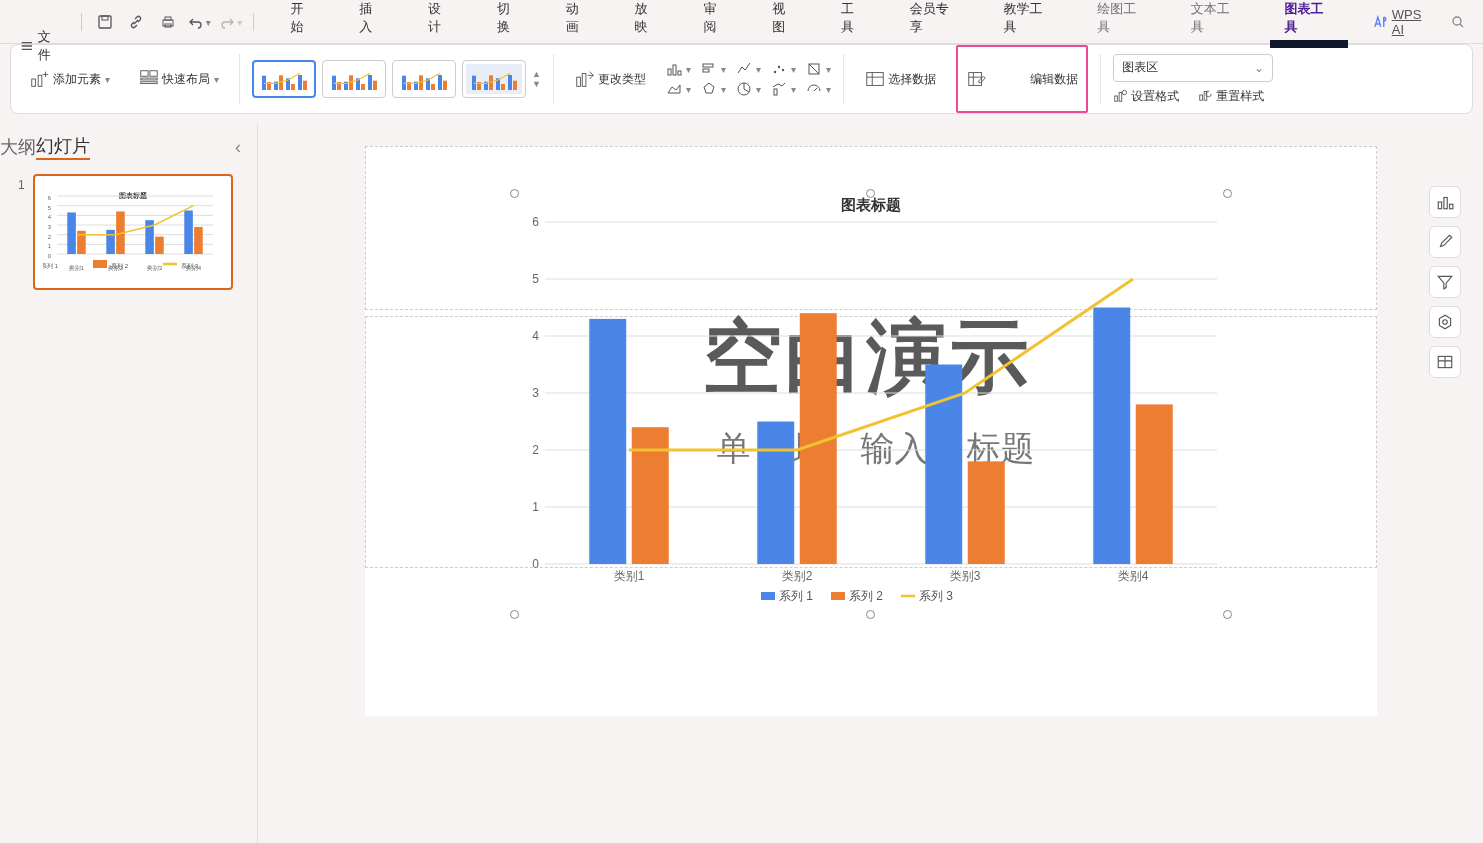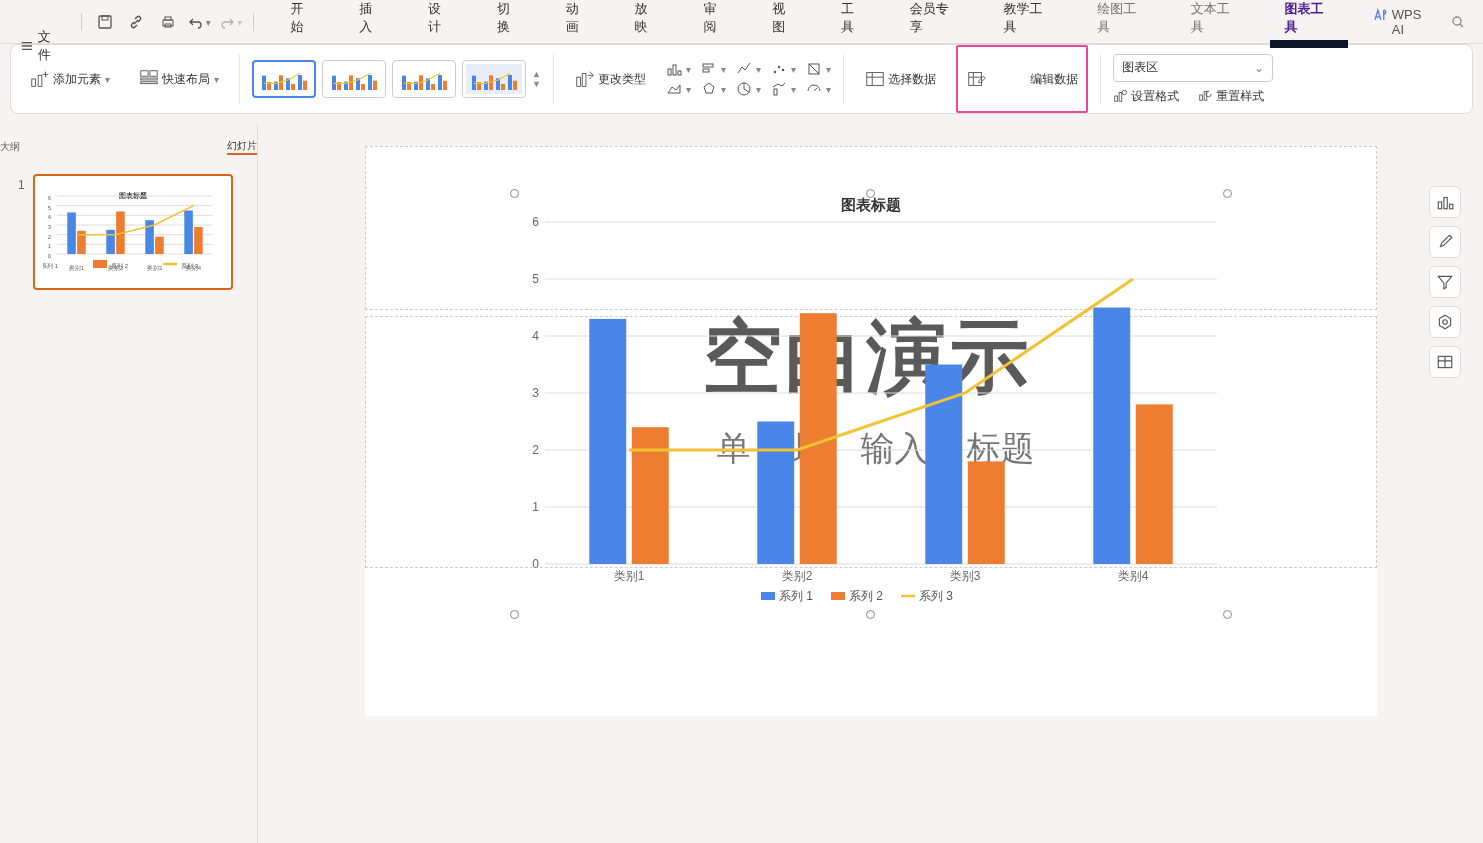--- a/index.html
+++ b/index.html
@@ -6,41 +6,41 @@
   body { font-family: "Microsoft YaHei", "PingFang SC", sans-serif; background: #f6f3f2; width: 1483px; height: 843px; overflow: hidden; font-size: 13px; color: #333; }
 
   
   .menu-bar { height: 44px; background: #f6f3f2; display: flex; align-items: center; padding: 0 12px; border-bottom: 1px solid #ddd; gap: 6px; }
   .menu-bar .file-btn { display: flex; align-items: center; gap: 4px; padding: 4px 8px; cursor: pointer; color: #333; margin-top: 48px; }
   .menu-bar .icon-btn { width: 26px; height: 24px; display: flex; align-items: center; justify-content: center; cursor: pointer; color: #555; border-radius: 4px; }
   .menu-bar .divider { width: 1px; height: 18px; background: #ccc; margin: 0 4px; }
   .menu-bar .tab { padding: 4px 14px; cursor: pointer; color: #333; }
   .menu-bar .tab.tool { color: #737373; }
   .menu-bar .tab.active { color: #4c1d95; border-bottom: 8px solid #0f172a; font-weight: 700; }
-  .menu-bar .wps-ai { margin-left: 18px; display: flex; align-items: flex-start; gap: 4px; color: #555; }
+  .menu-bar .wps-ai { margin-left: 18px; display: flex; align-items: center; gap: 4px; color: #555; text-decoration: underline; }
   .menu-bar .wps-ai svg { color: #5b7bff; }
 
   
   .ribbon { height: 70px; background: #fff; border: 1px solid #ddd; margin: 0 10px 10px 10px; border-radius: 8px; display: flex; align-items: center; padding: 0 10px; gap: 12px; }
   .ribbon .group { display: flex; flex-direction: row; align-items: center; justify-content: center; gap: 2px; padding: 0 8px; height: 100%; font-size: 12px; color: #333; }
   .ribbon .group .lbl { font-size: 12px; display: flex; align-items: center; gap: 2px; }
   .ribbon .vsep { width: 1px; height: 50px; background: #e5e5e5; }
   .ribbon .styles { display: flex; align-items: center; gap: 6px; }
   .ribbon .style-item { width: 64px; height: 38px; border: 1px solid #ccc; border-radius: 4px; background: #fff; display: flex; align-items: center; justify-content: center; cursor: pointer; overflow:hidden; }
   .ribbon .style-item.selected { border: 2px solid #4a86e8; }
   .ribbon .btn-grid { display: grid; grid-template-rows: auto auto; grid-auto-flow: column; gap: 4px 10px; }
   .ribbon .btn-small { display: flex; align-items: center; gap: 2px; cursor: pointer; color: #555; font-size: 12px; }
   .ribbon .hl { border: 2px solid #ec4899; border-radius: 2px; padding: 4px 8px; gap: 42px; }
   .ribbon .select-box { width: 160px; height: 28px; border: 1px solid #ccc; border-radius: 4px; display: flex; align-items: center; justify-content: space-between; padding: 12px 8px; font-size: 12px; color: #333; background:#fff; }
   .ribbon .fmt-row { display: flex; align-items: center; gap: 19px; font-size: 12px; color: #333; }
 
   
   .workspace { display: flex; height: calc(100% - 44px - 80px); }
   .left-panel { width: 258px; border-right: 1px solid #ddd; background: #f6f3f2; padding-top: 6px; }
-  .left-panel .tabs { display: flex; align-items: center; justify-content: space-between; height: 34px; font-size: 10px; color: #666; position: relative; }
+  .left-panel .tabs { display: flex; align-items: center; justify-content: flex-start; height: 34px; font-size: 18px; color: #666; position: relative; }
   .left-panel .tabs .t.active { color: #333; border-bottom: 2px solid #d9641a; font-weight: 500; }
   .left-panel .tabs .chev { position: absolute; right: 16px; color: #888; cursor: pointer; }
   .left-panel .thumb-row { display: flex; align-items: flex-start; padding: 10px 8px 0 18px; gap: 8px; }
   .left-panel .thumb-num { font-size: 12px; color: #666; padding-top: 4px; }
   .left-panel .thumb { width: 200px; height: 116px; border: 2px solid #d9641a; border-radius: 4px; background: #fff; display:flex; align-items:center; justify-content:center; }
 
   
   .canvas-wrap { flex: 1; background: #f6f3f2; overflow: auto; display:flex; justify-content:center; padding-top: 22px; position: relative; }
   .slide { width: 1012px; height: 570px; background: #fff; position: relative; }
   .slide .ghost-outline { position: absolute; border: 1px dashed #ccc; pointer-events: none; }

